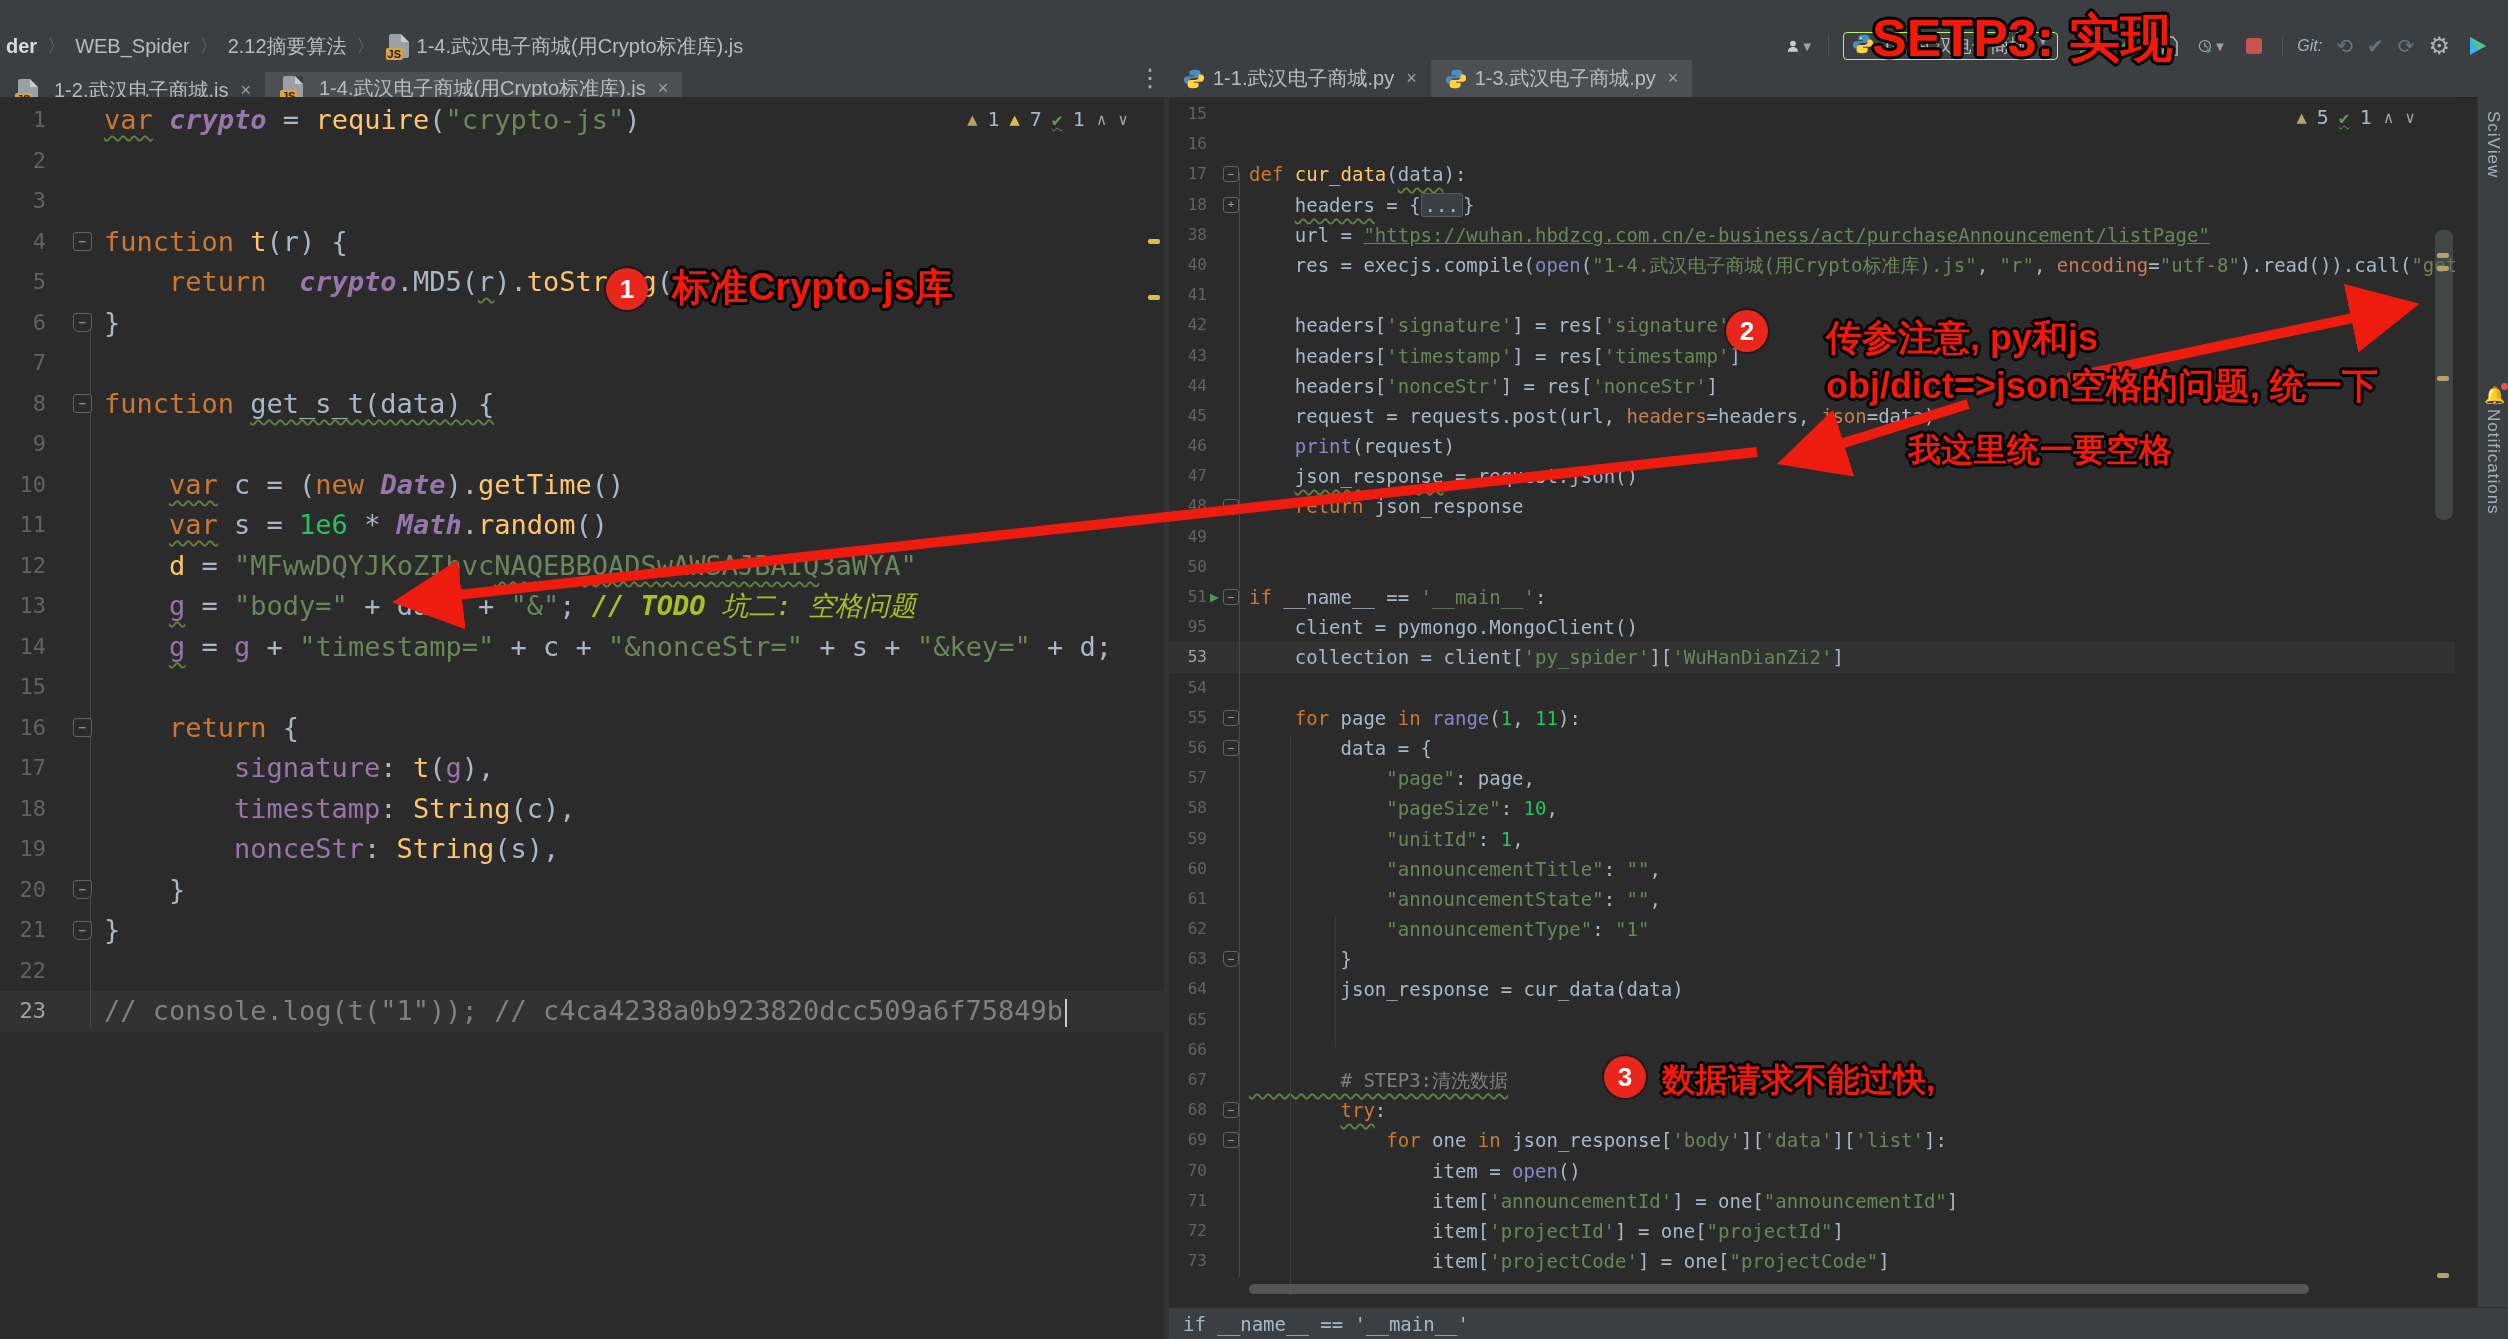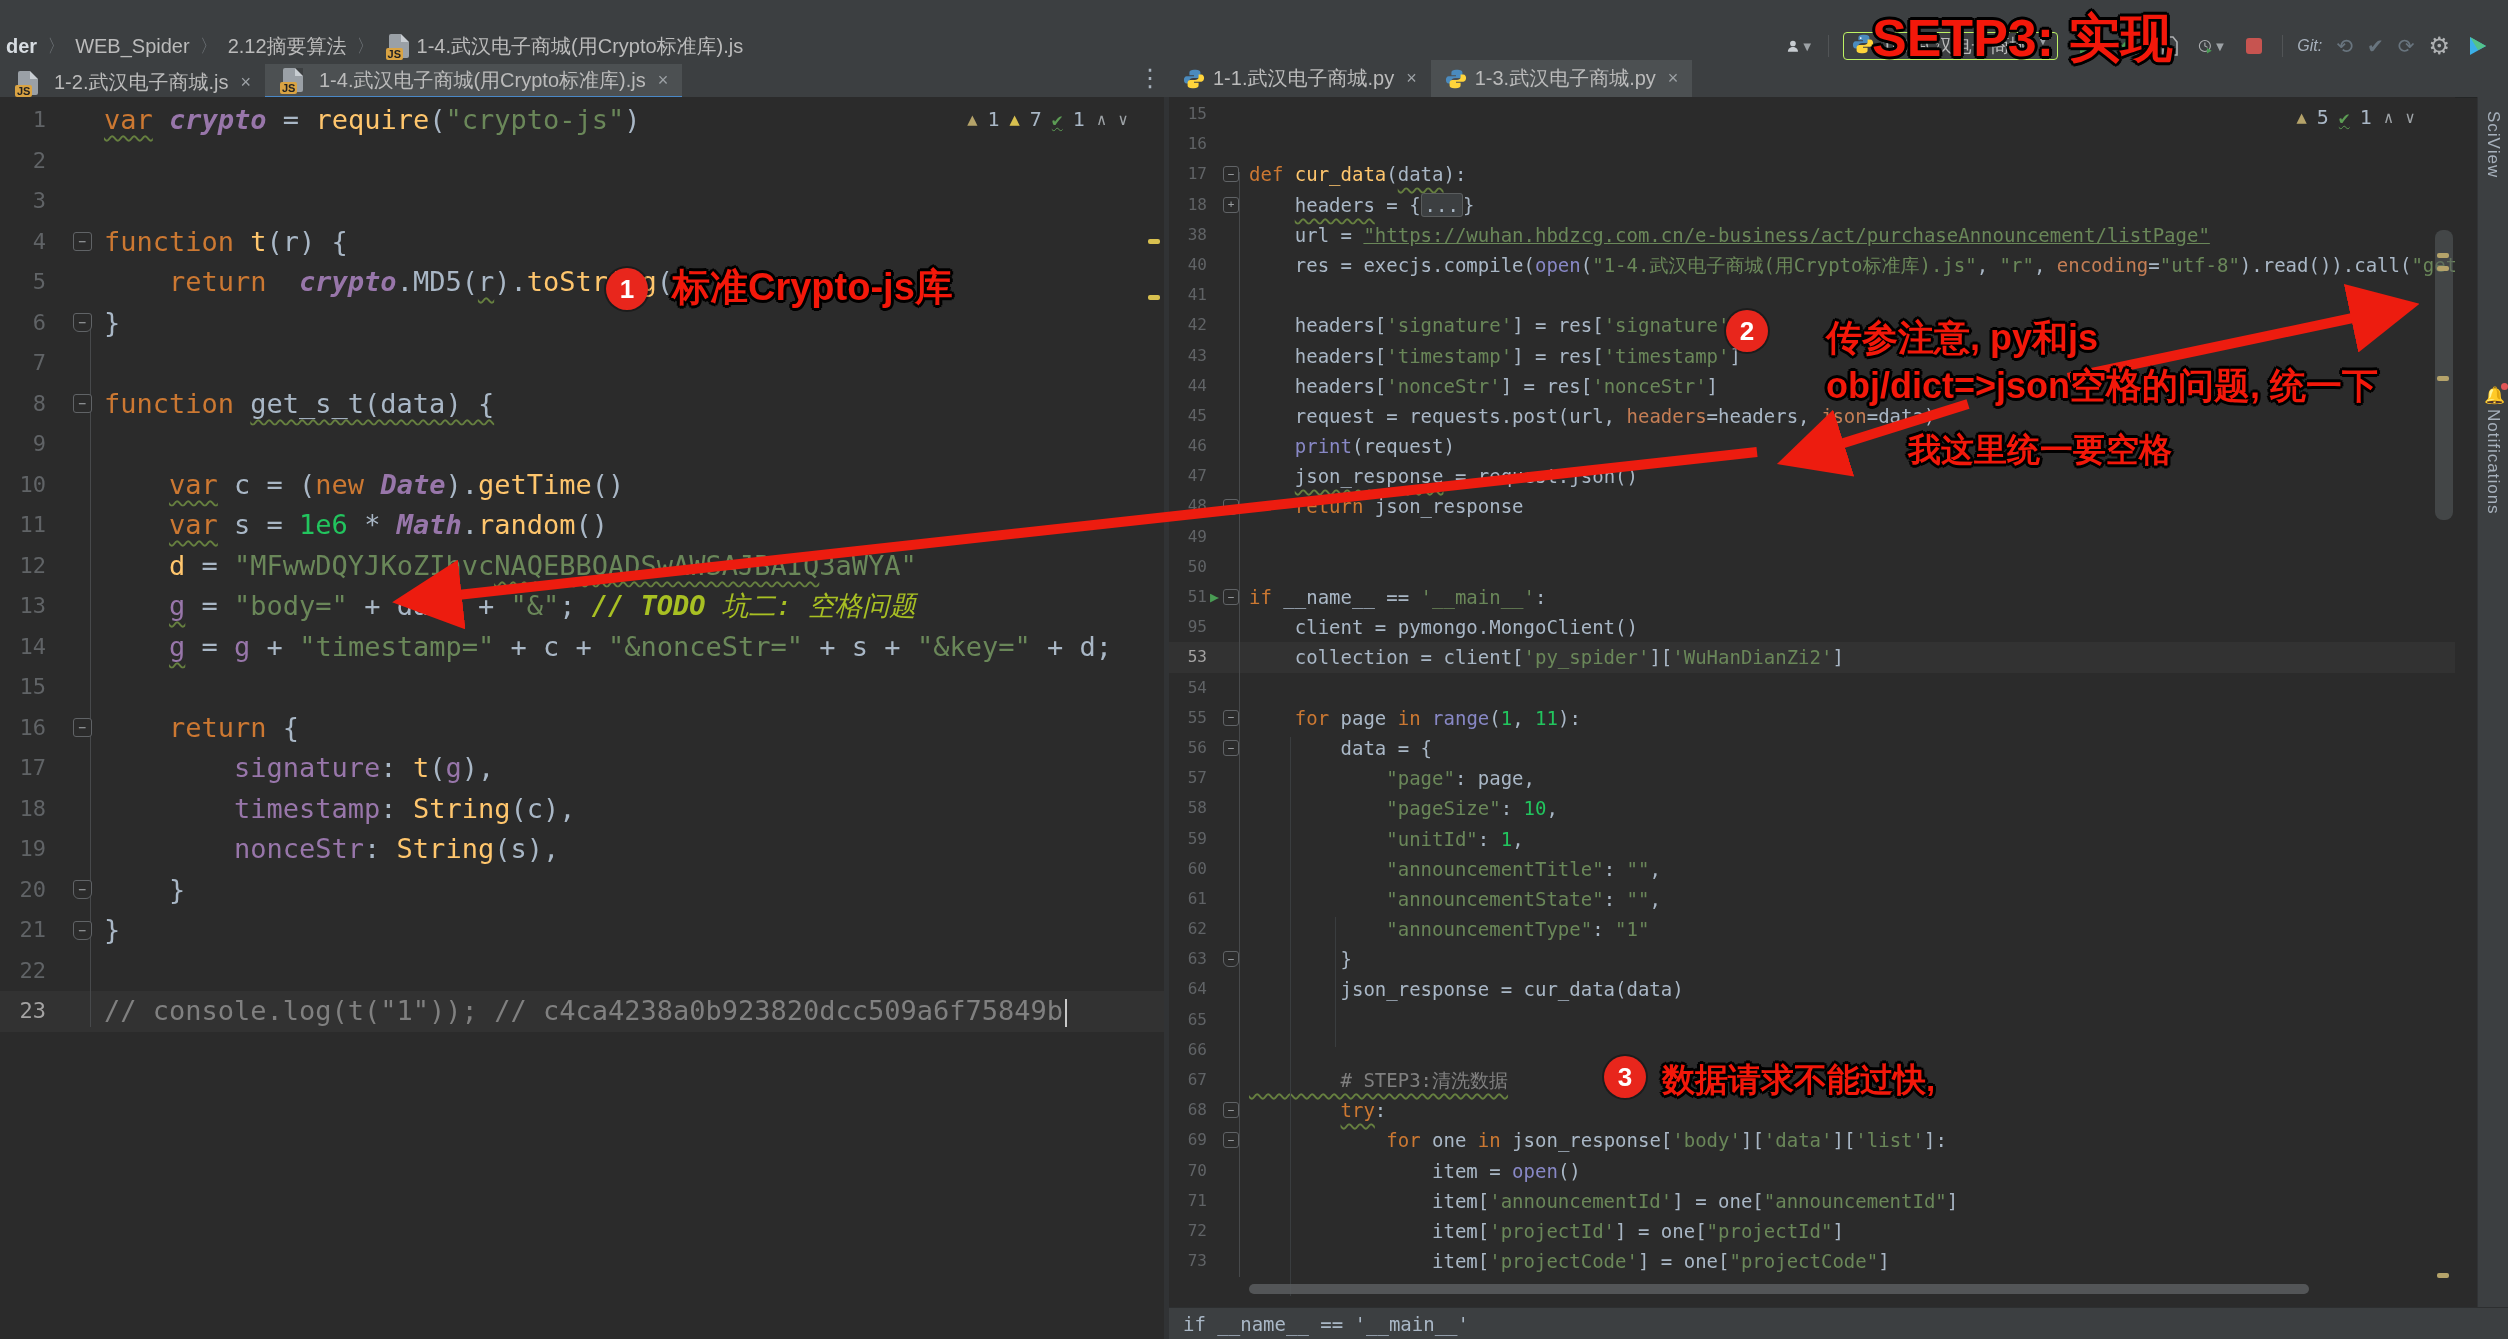--- a/index.html
+++ b/index.html
@@ -20,21 +20,21 @@
   .icon-btn{display:inline-flex;align-items:center;justify-content:center;width:28px;height:26px;}
   .git-label{color:#a7b1bc;font-size:16px;font-style:italic;}
   .gear{color:#afb1b3;font-size:24px;}
   .dim-ic{opacity:.45;color:#9fb6c9;font-size:20px;}
   
   .tabsrow{position:absolute;left:0;top:60px;width:2508px;height:37px;background:#3c3f41;border-bottom:1px solid #232525;}
   .tab{display:inline-flex;align-items:center;gap:8px;height:37px;padding:0 14px;font-size:20px;color:#bbbbbb;box-sizing:border-box;}
   .tab .x{color:#9da2a6;font-size:18px;margin-left:4px;}
   .tab.active-blue{background:#4c5052;border-bottom:5px solid #4a88c7;}
   .tab.active-plain{background:#4c5052;}
-  .tabs-left{position:absolute;left:0;top:4px;display:flex;}
+  .tabs-left{position:absolute;left:0;top:12px;display:flex;}
   .tabs-right{position:absolute;left:1169px;top:0;display:flex;}
   .overflow-dots{position:absolute;left:1138px;top:4px;font-size:24px;color:#a7b1bc;}
   .pyicon{display:inline-block;width:22px;height:22px;}
   
   .editor{position:absolute;background:#2b2b2b;font-family:"DejaVu Sans Mono",monospace;overflow:hidden;}
   #left-editor{left:0;top:97px;width:1164px;height:1242px;}
   #right-editor{left:1169px;top:97px;width:1286px;height:1199px;}
   .line{display:flex;white-space:pre;}
   #left-editor .line{height:40.5px;line-height:40.5px;font-size:27px;}
   #right-editor .line{height:30.2px;line-height:30.2px;font-size:19px;}

